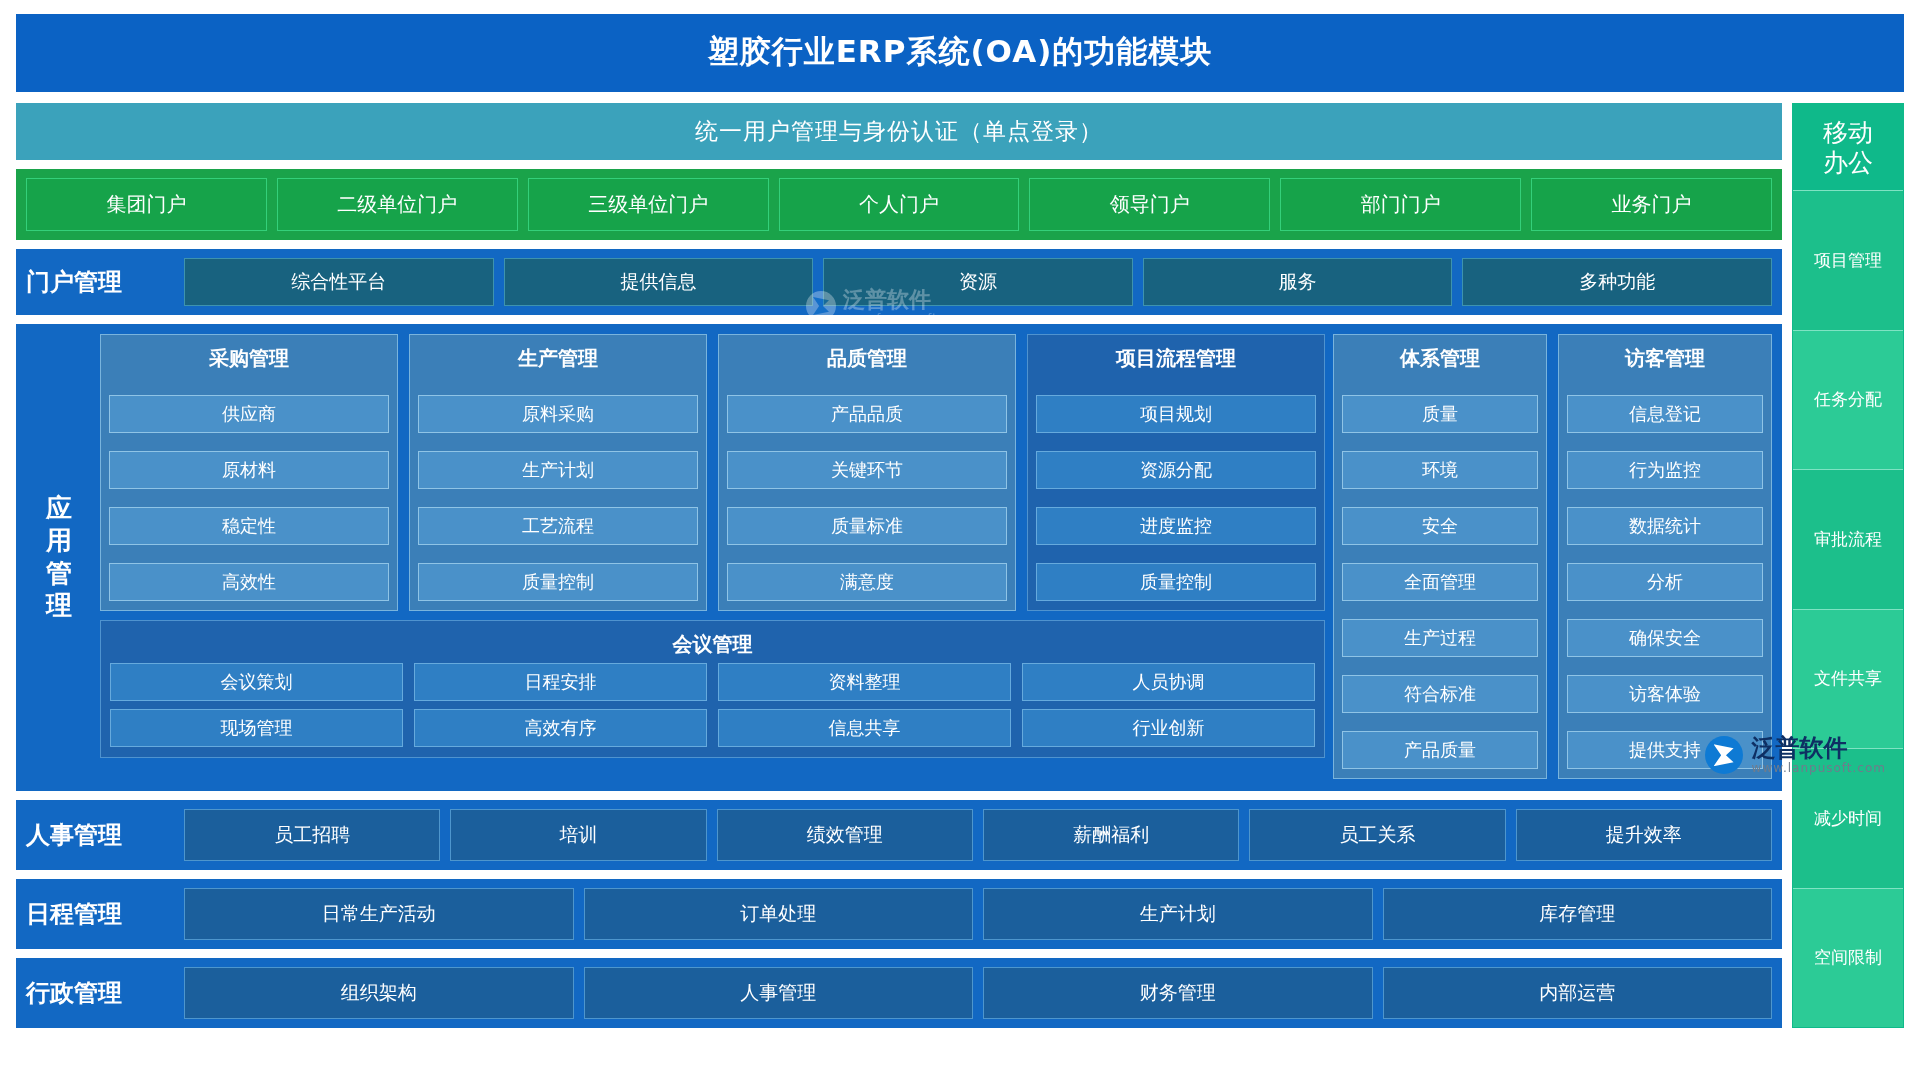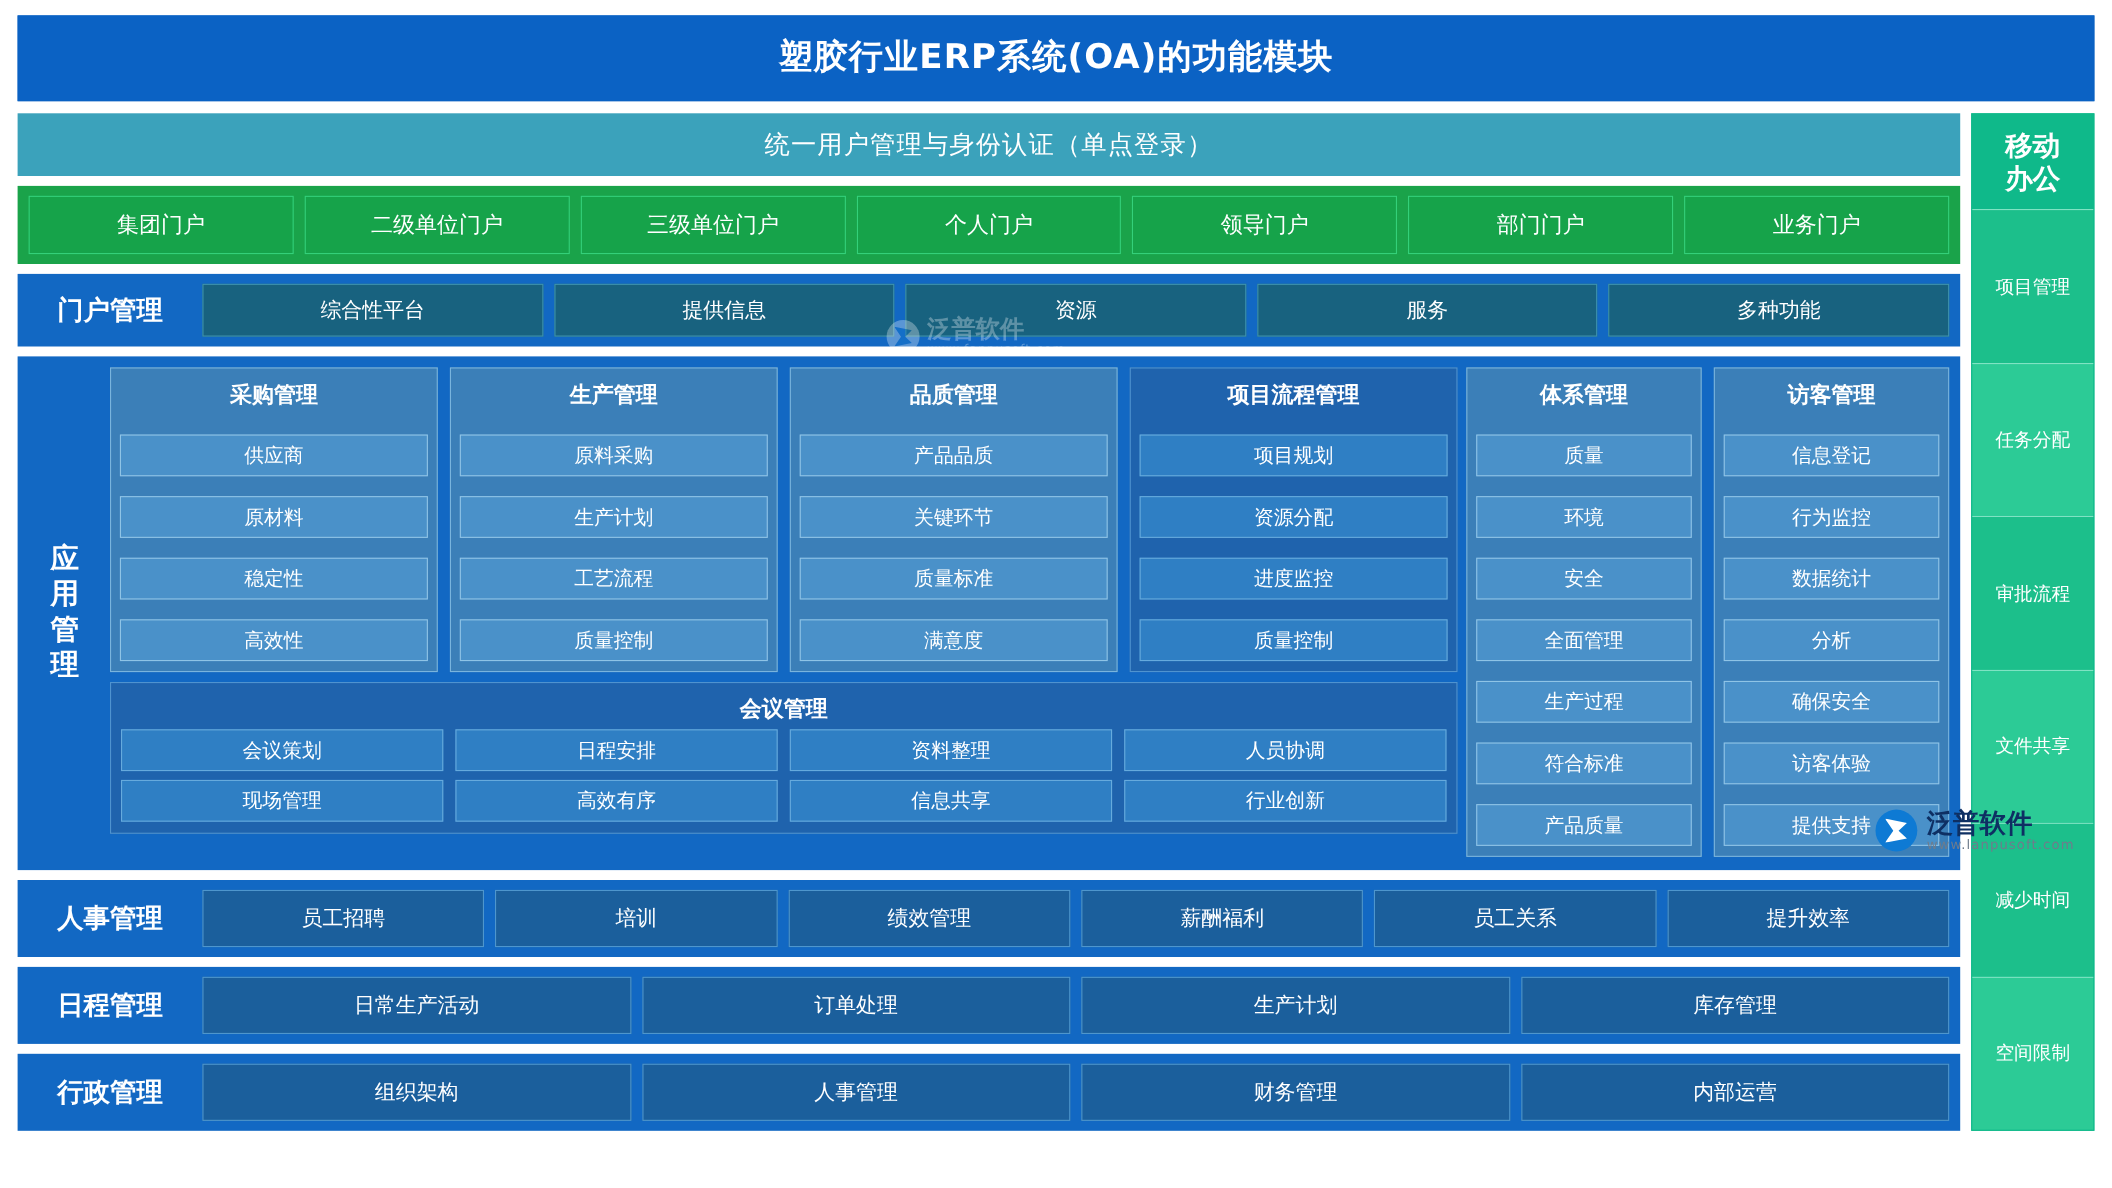--- a/index.html
+++ b/index.html
@@ -66,21 +66,20 @@
     align-items:center;
     padding:9px 10px;
     gap:10px;
   }
   .section-label{
     color:#ffffff;
     font-size:24px;
     font-weight:bold;
     width:148px;
     flex:0 0 148px;
-    text-align:center;
     white-space:nowrap;
   }
   .chip-row{display:flex;gap:10px;flex:1 1 auto;}
   .chip{
     flex:1 1 0;
     background:#1d5f8f;
     border:1px solid #4b9fd0;
     color:#ffffff;
     font-size:19px;
     text-align:center;
@@ -170,21 +169,21 @@
   .mobile-col{
     background:#0fb98a;
     border:1px solid #0fb98a;
     display:flex;
     flex-direction:column;
     height:100%;
   }
   .mobile-title{
     color:#ffffff;
     font-size:25px;
-    font-weight:bold;
+    font-weight:normal;
     text-align:center;
     padding:14px 0 12px 0;
     line-height:1.2;
   }
   .mobile-items{flex:1 1 auto;display:flex;flex-direction:column;}
   .mobile-item{
     flex:1 1 0;
     background:#22c58f;
     border-top:1px solid #7fe3c3;
     color:#ffffff;

